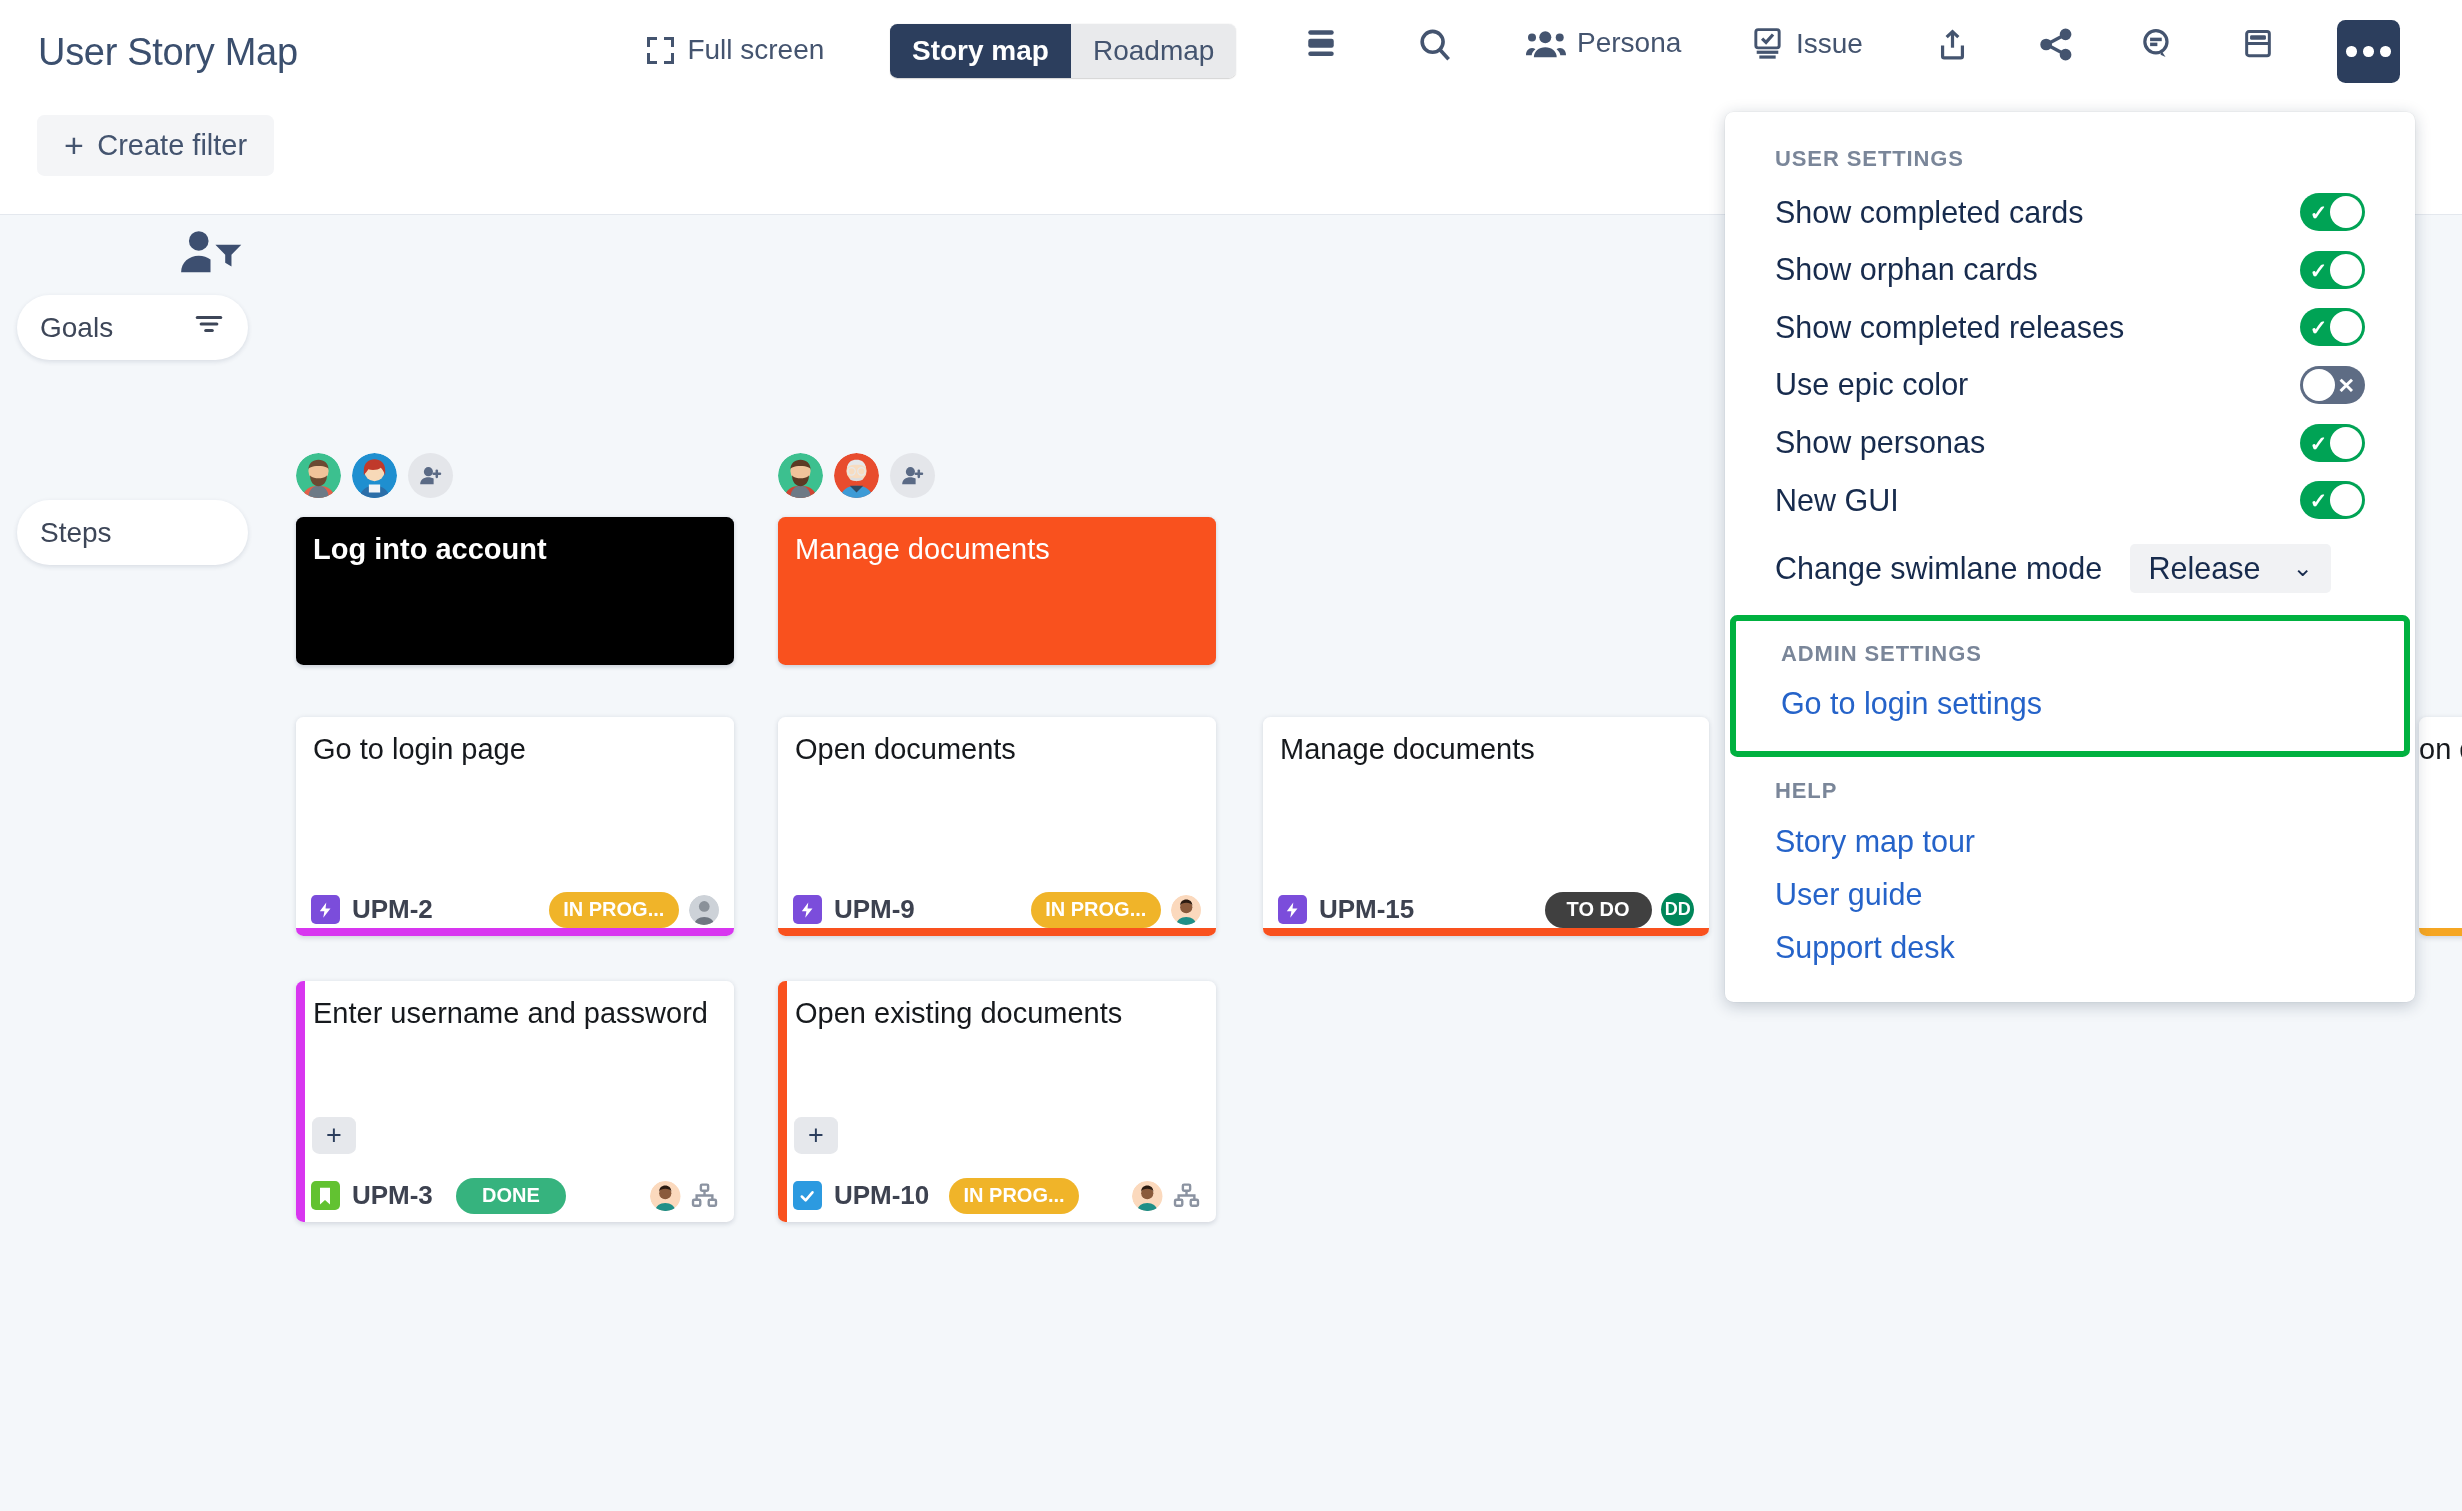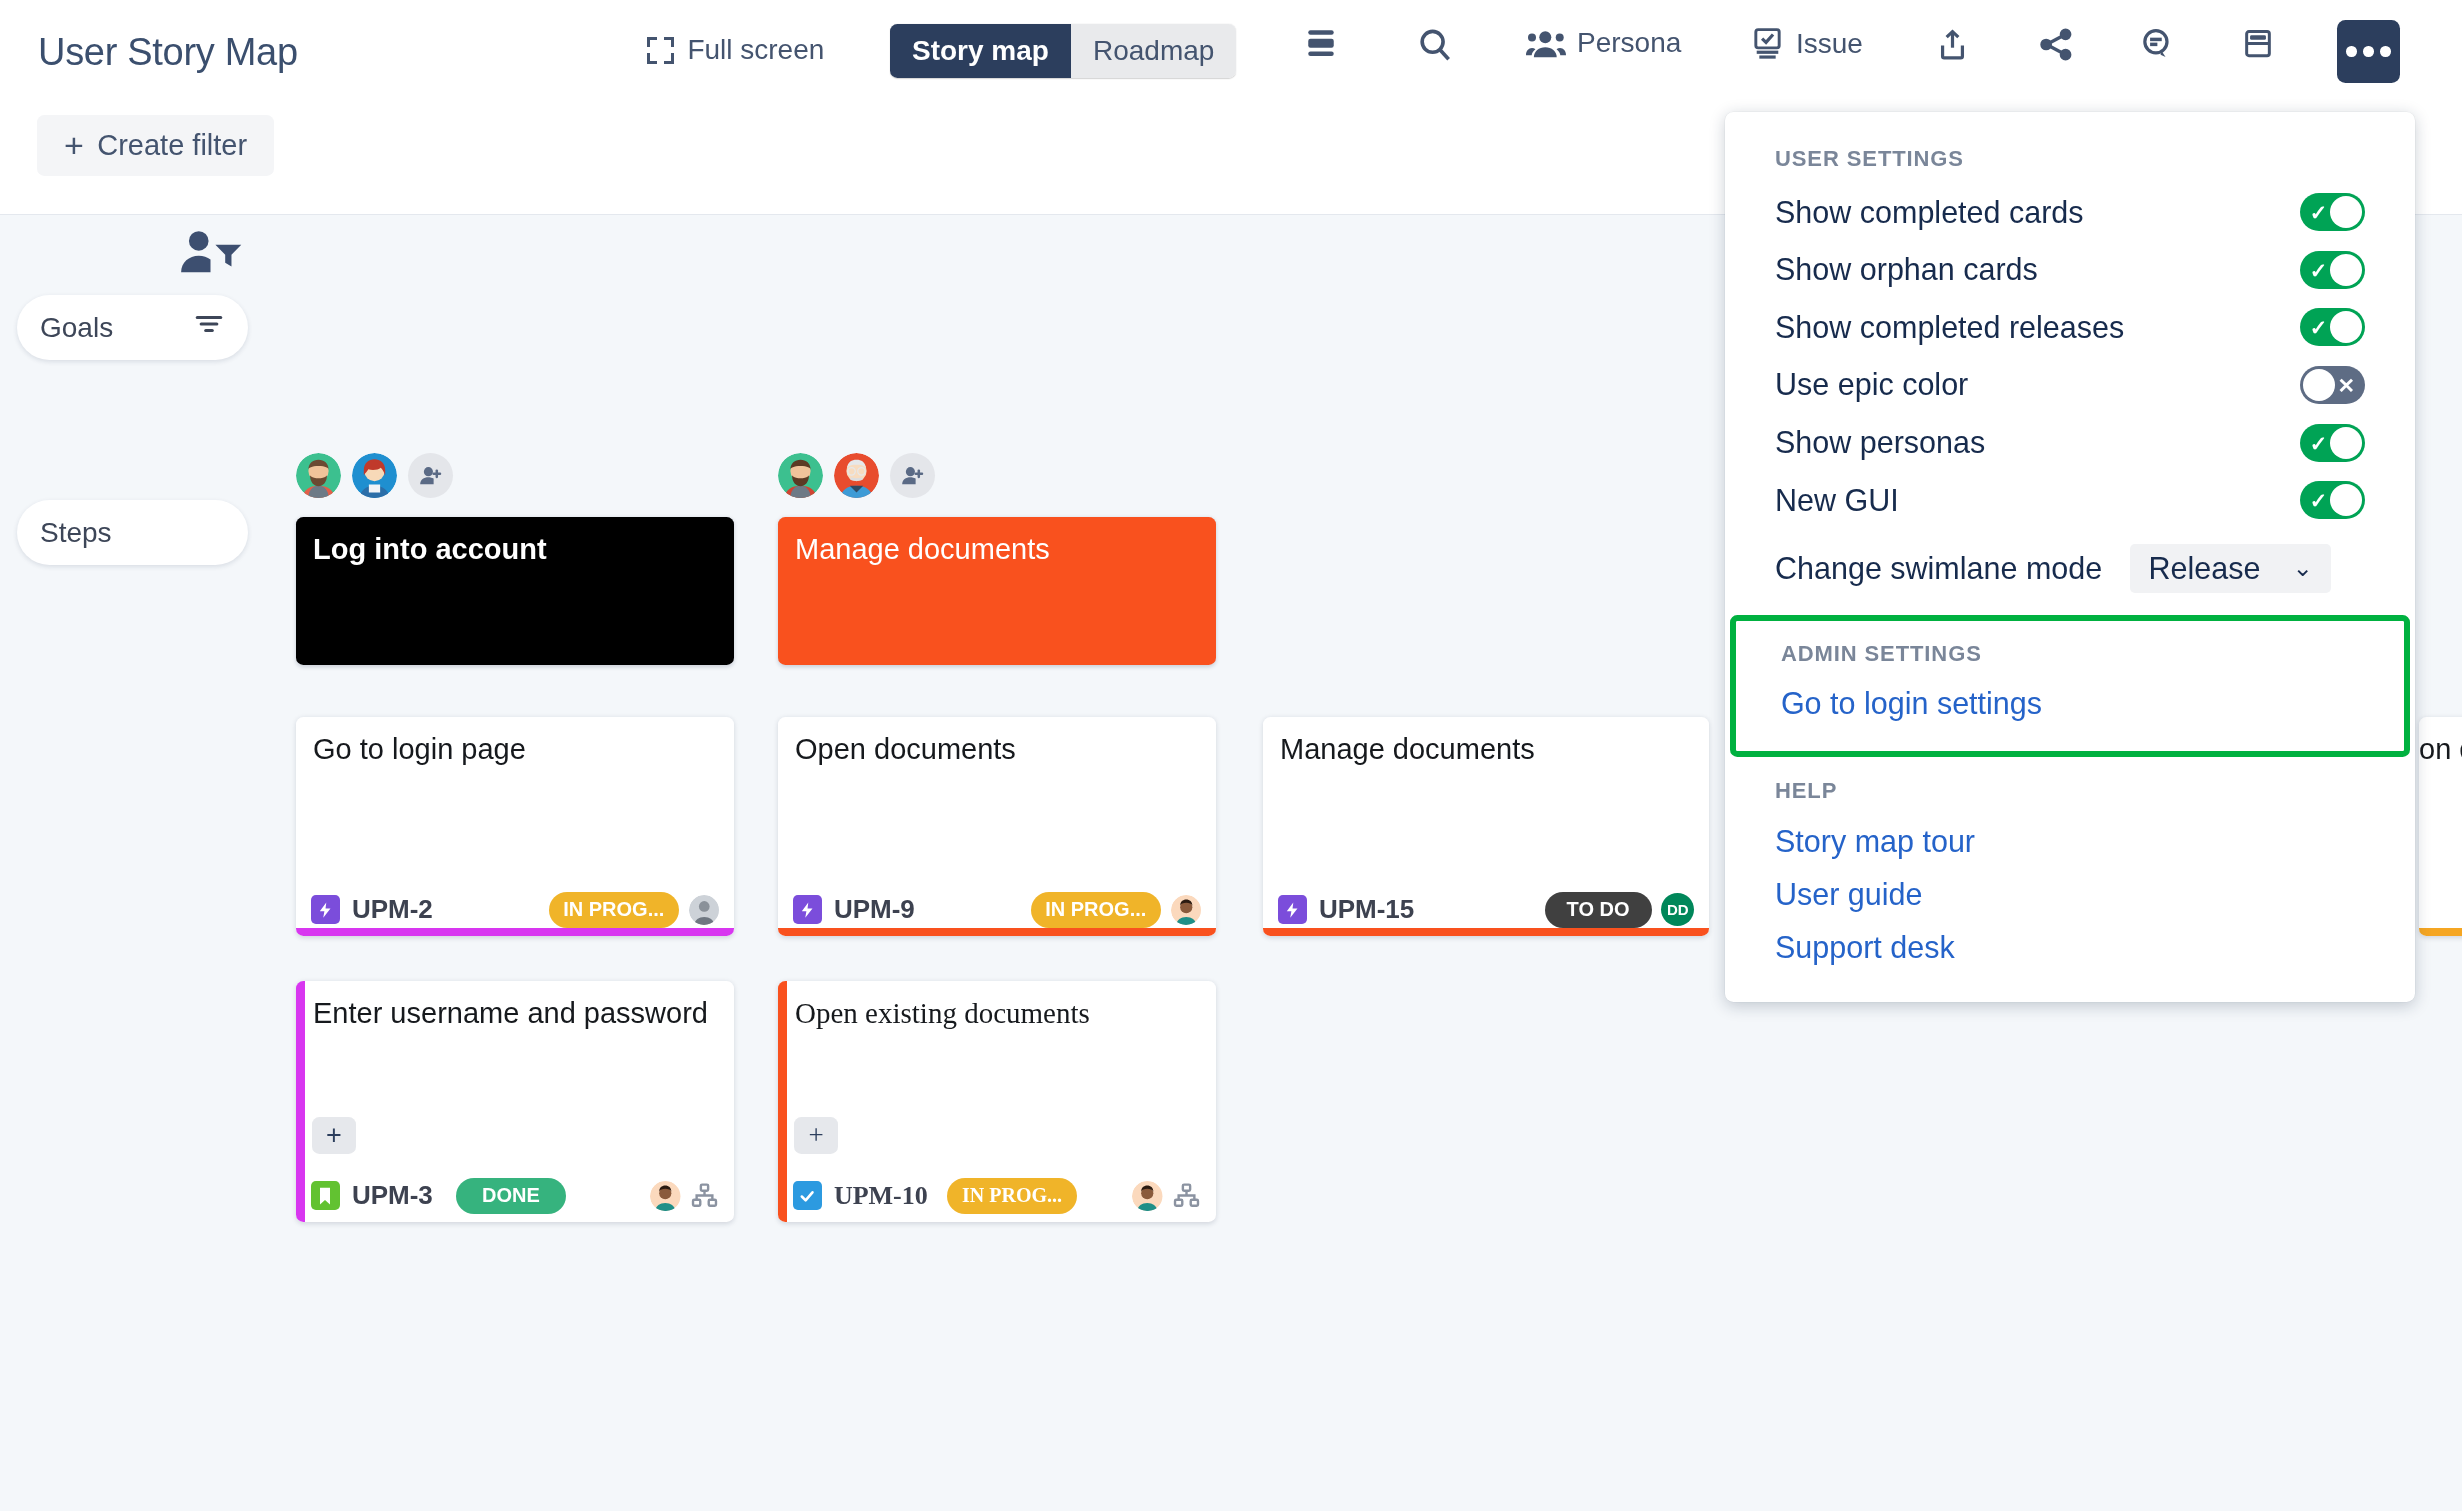--- a/index.html
+++ b/index.html
@@ -120,21 +120,21 @@
     display:flex; align-items:center; justify-content:center; flex:0 0 auto;
   }
   .key { font-size: 26px; font-weight: 700; color: #3d4250; margin-left: 2.4px; }
   .pill {
     border-radius: 610px; color: #fff; font-size: 20px; font-weight: 600;
     padding: 6.1px 14.7px; white-space: nowrap;
   }
   .mini-av { width: 30.5px; height: 30.5px; border-radius: 50%; overflow: hidden; flex:0 0 auto; }
   .init-av {
     width: 33px; height: 33px; border-radius: 50%; background: #00875a; color: #fff;
-    display:flex; align-items:center; justify-content:center; font-size: 15px; font-weight: 700;
+    display:flex; align-items:center; justify-content:center; font-size: 18px; font-weight: 700;
   }
   .tree-icon { width: 29px; height: 29px; flex:0 0 auto; }
   .add-chip {
     position: absolute; left: 16px; background: #e6e8ec; border-radius: 7.3px;
     width: 44px; height: 37px; display:flex; align-items:center; justify-content:center;
     color: #2c3e5d; font-size: 27px; cursor:pointer;
   }
 
   
   .edge-card {
@@ -475,21 +475,21 @@
               <circle cx="20" cy="20" r="20" fill="#fbd9bd"></circle>
               <path d="M7 40c0-7 5.8-11 13-11s13 4 13 11z" fill="#1f8f88"></path>
               <circle cx="20" cy="16" r="8" fill="#8a5a3b"></circle>
               <path d="M12 14c0-5 3.5-8 8-8s8 3 8 8c-1-3-4-4-8-4s-7 1-8 4z" fill="#2b1b11"></path>
             </svg>
         </div>
       </div>
       <div class="card-bottom-bar" style="background:#f9511e;"></div>
     </div>
 
-    <div class="story-card" style="left:778px; top:766px; width:438px; height:241px;font-family:Liberation Serif, serif;">
+    <div class="story-card" style="left:778px; top:766px; width:438px; height:241px;">
       <div class="card-left-bar" style="background:#f9511e;"></div>
       <div class="story-title">Open existing documents</div>
       <div class="add-chip" style="top:136px;">+</div>
       <div class="card-foot">
         <div class="type-icon" style="background:#2c9ae0;">
           <svg width="18.3" height="18.3" viewBox="0 0 24 24" fill="none" stroke="#fff" stroke-width="3.4" stroke-linecap="round" stroke-linejoin="round">
               <polyline points="5,12.5 10,17.5 19,7"></polyline>
             </svg>
         </div>
         <div class="key">UPM-10</div>

